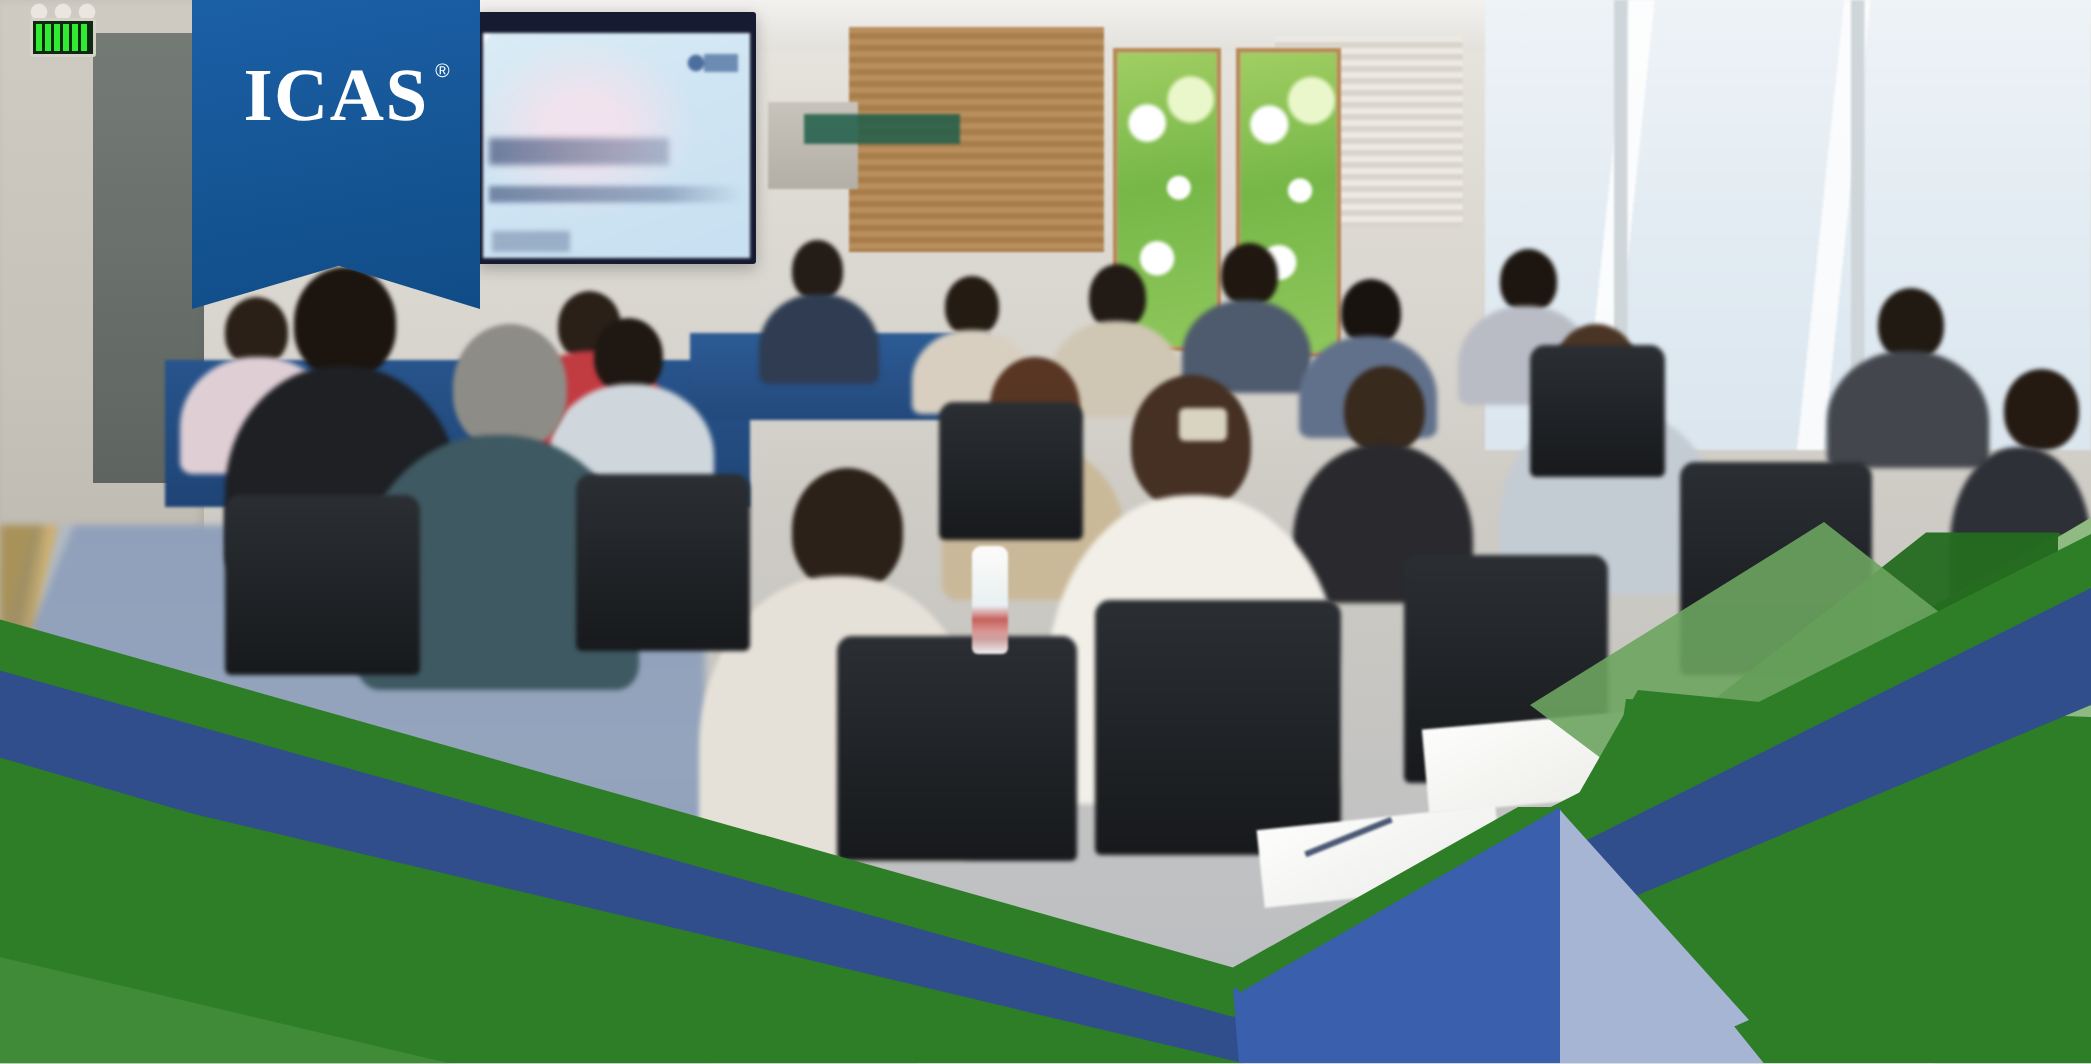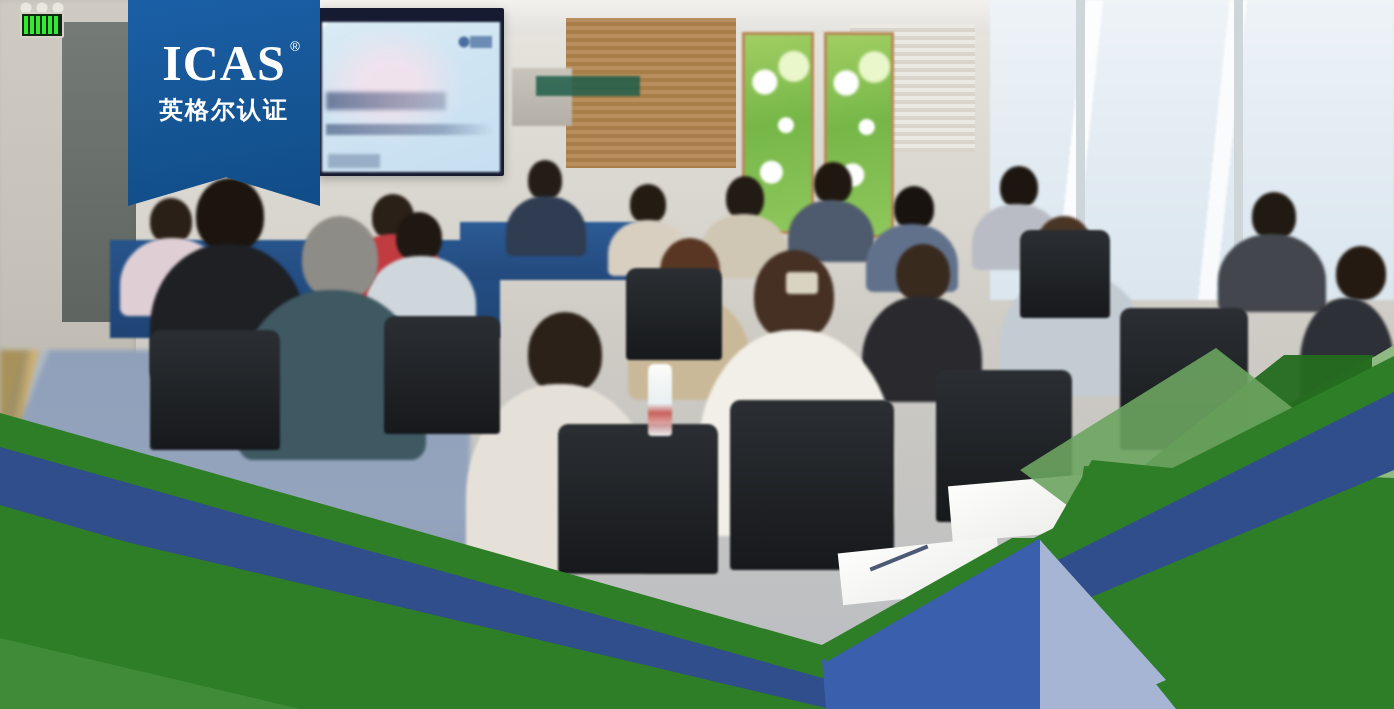--- a/index.html
+++ b/index.html
@@ -381,17 +381,16 @@
       <polygon points="822,645 1012,538 1040,538 826,662" fill="#2E7D27"></polygon>
     </svg>
   </div>
 
   <div class="logo-block">
     <div class="logo-inner">
       <div class="logo-icas">
         <span>ICAS</span>
         <span class="logo-reg">®</span>
       </div>
-      <div class="logo-cn">英格尔认证</div>
     </div>
   </div>
 
 </div>
 
 </body></html>

